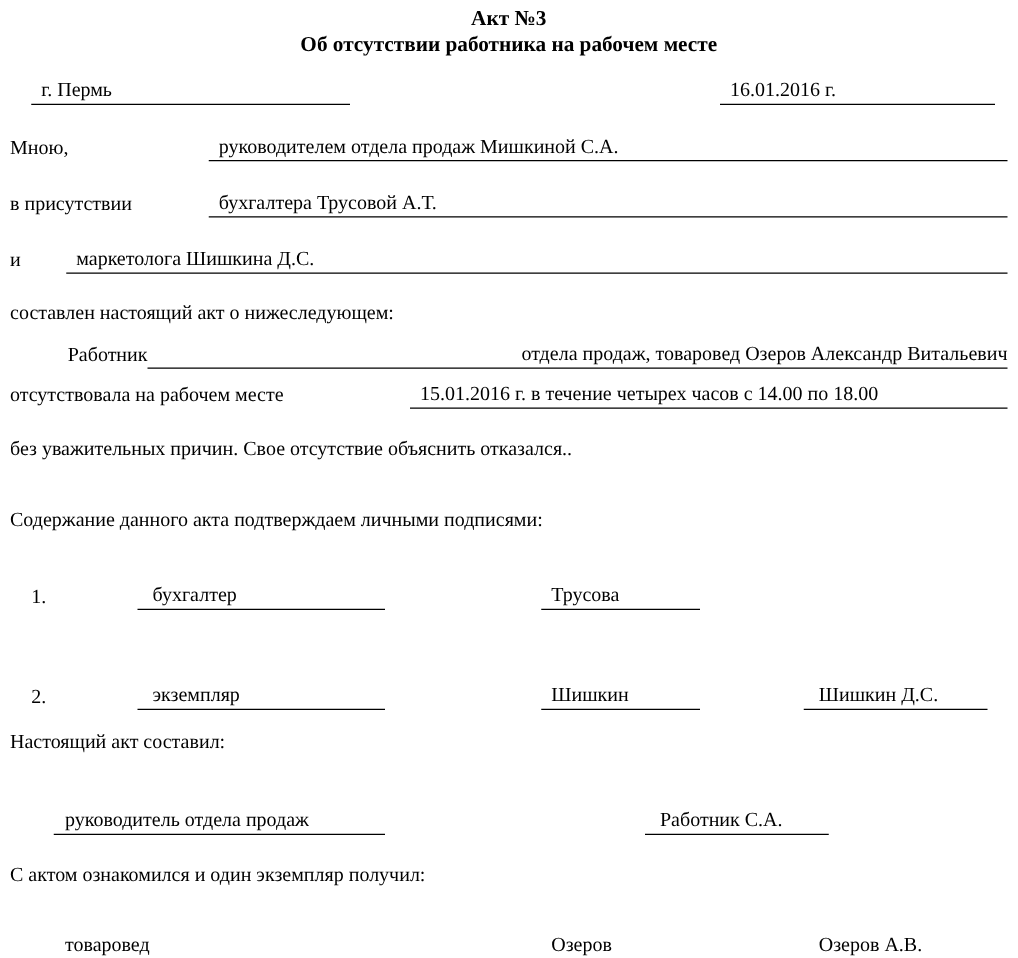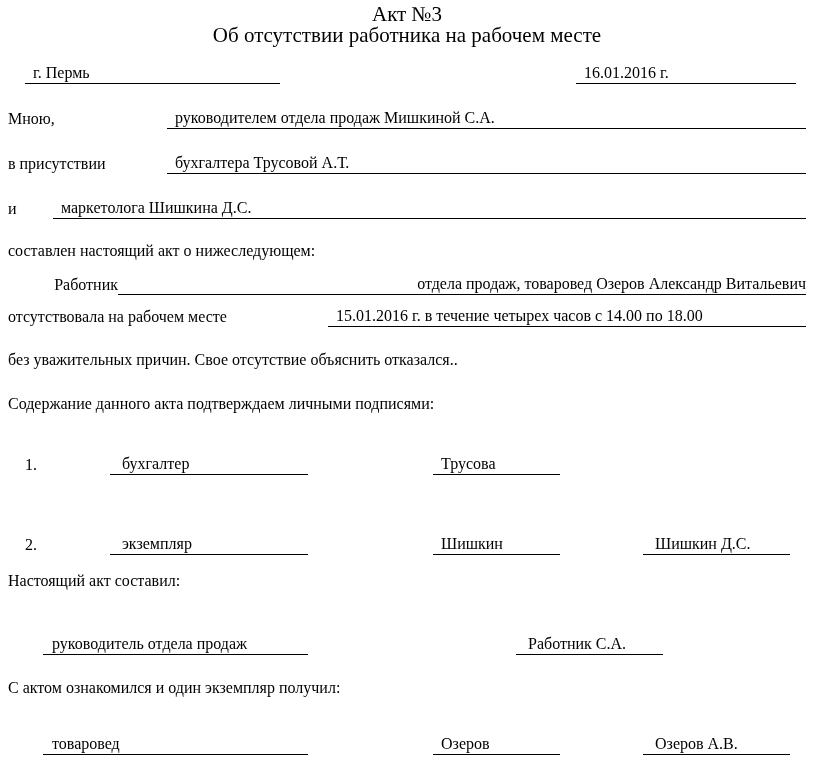--- a/index.html
+++ b/index.html
@@ -7,21 +7,21 @@
   body {
     width: 814px;
     height: 766px;
     font-family: "Liberation Serif", "DejaVu Serif", serif;
     font-size: 16px;
     color: #000000;
     overflow: hidden;
   }
   .page { padding: 4px 8px 0 8px; width: 814px; }
 
-  .titles { text-align: center; font-weight: normal; font-size: 21px; line-height: 21px; }
+  .titles { text-align: center; font-weight: bold; font-size: 17px; line-height: 21px; }
 
   .u { border-bottom: 1px solid #000000; }
 
   .place-row { display: flex; align-items: flex-end; margin-top: 16px; line-height: 21px; }
   .place { width: 255px; margin-left: 17px; padding-left: 8px; }
   .date  { width: 220px; margin-left: auto; margin-right: 10px; padding-left: 8px; }
 
   .field-row { display: flex; align-items: flex-end; line-height: 21px; }
   .label { flex: none; }
   .lbl-by, .lbl-presence { width: 159px; }
@@ -32,21 +32,21 @@
 
   .row-by { margin-top: 23px; }
   .row-presence { margin-top: 23px; }
   .row-and { margin-top: 23px; }
 
   .para { line-height: 21px; }
   .intro { margin-top: 21px; }
   .row-worker { margin-top: 12px; text-align: right; }
   .row-absence { margin-top: 10px; }
   .reason { margin-top: 22px; }
-  .confirm { margin-top: 23px; }
+  .confirm { margin-top: 36px; }
   .composed { margin-top: 15px; }
   .received { margin-top: 22px; }
 
   .sig-row { display: flex; align-items: flex-end; line-height: 21px; }
   .sig-row-1 { margin-top: 39px; }
   .sig-row-2 { margin-top: 58px; }
   .composer-row { margin-top: 42px; }
   .receiver-row { margin-top: 35px; }
 
   .sig-num { width: 102px; padding-left: 17px; flex: none; }

